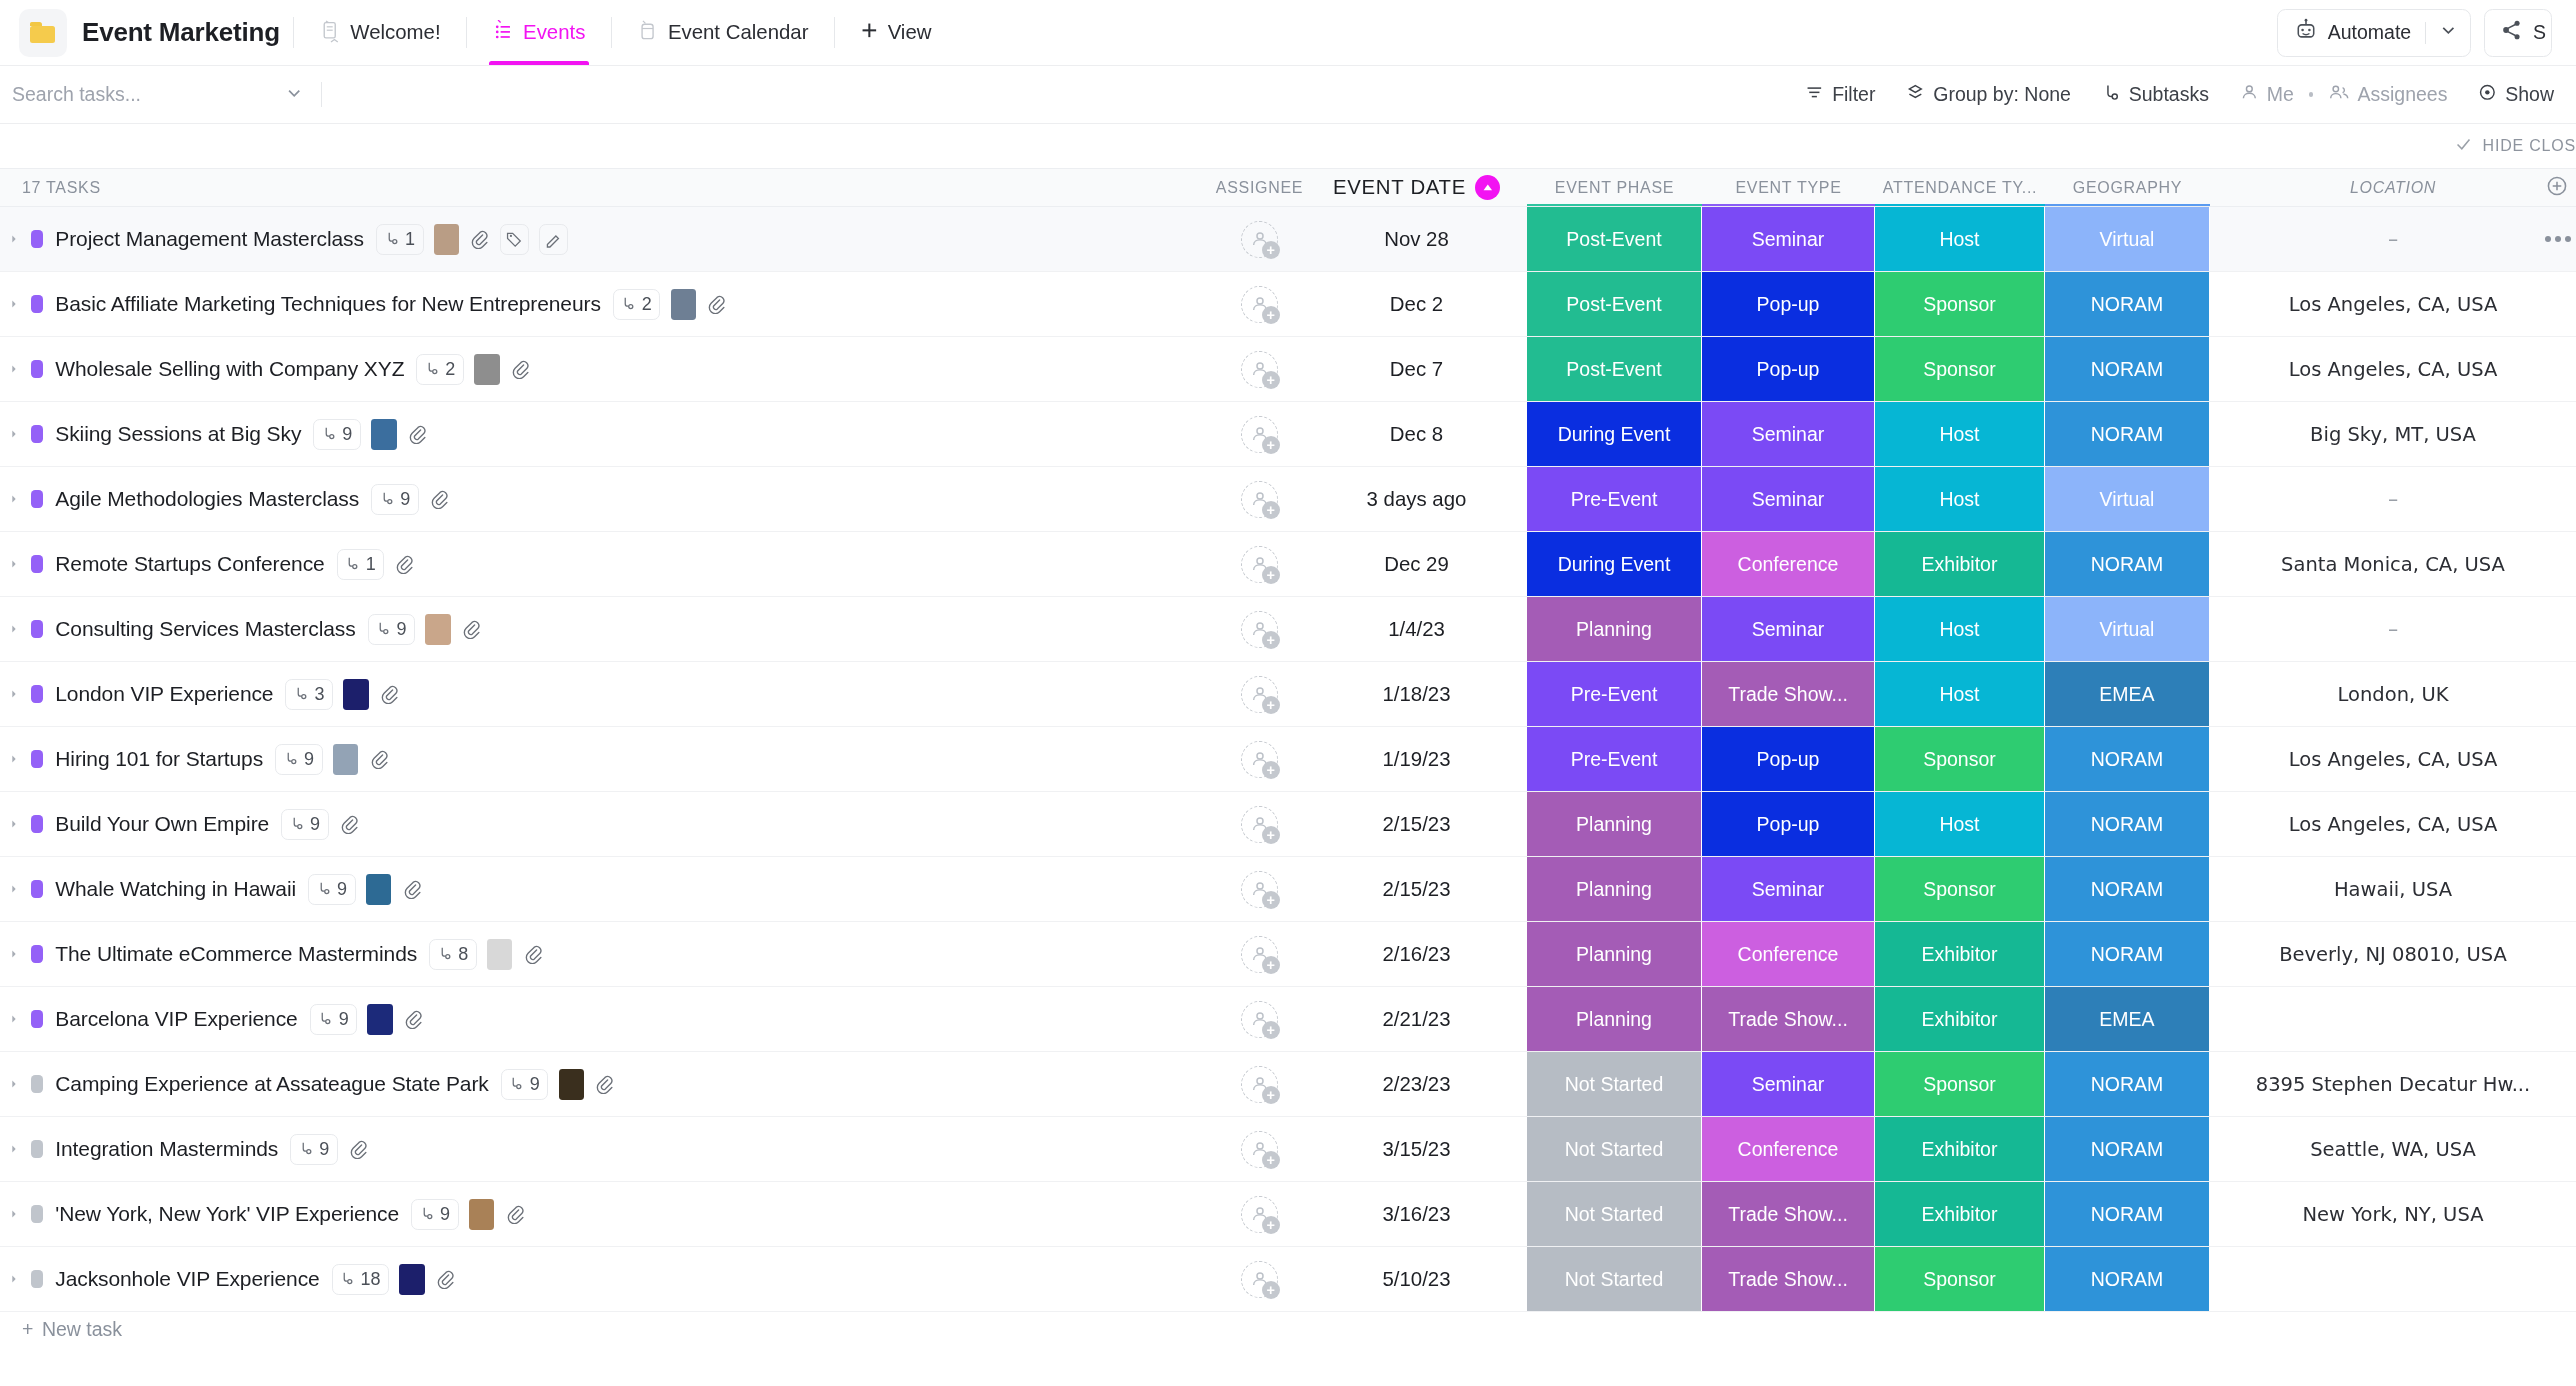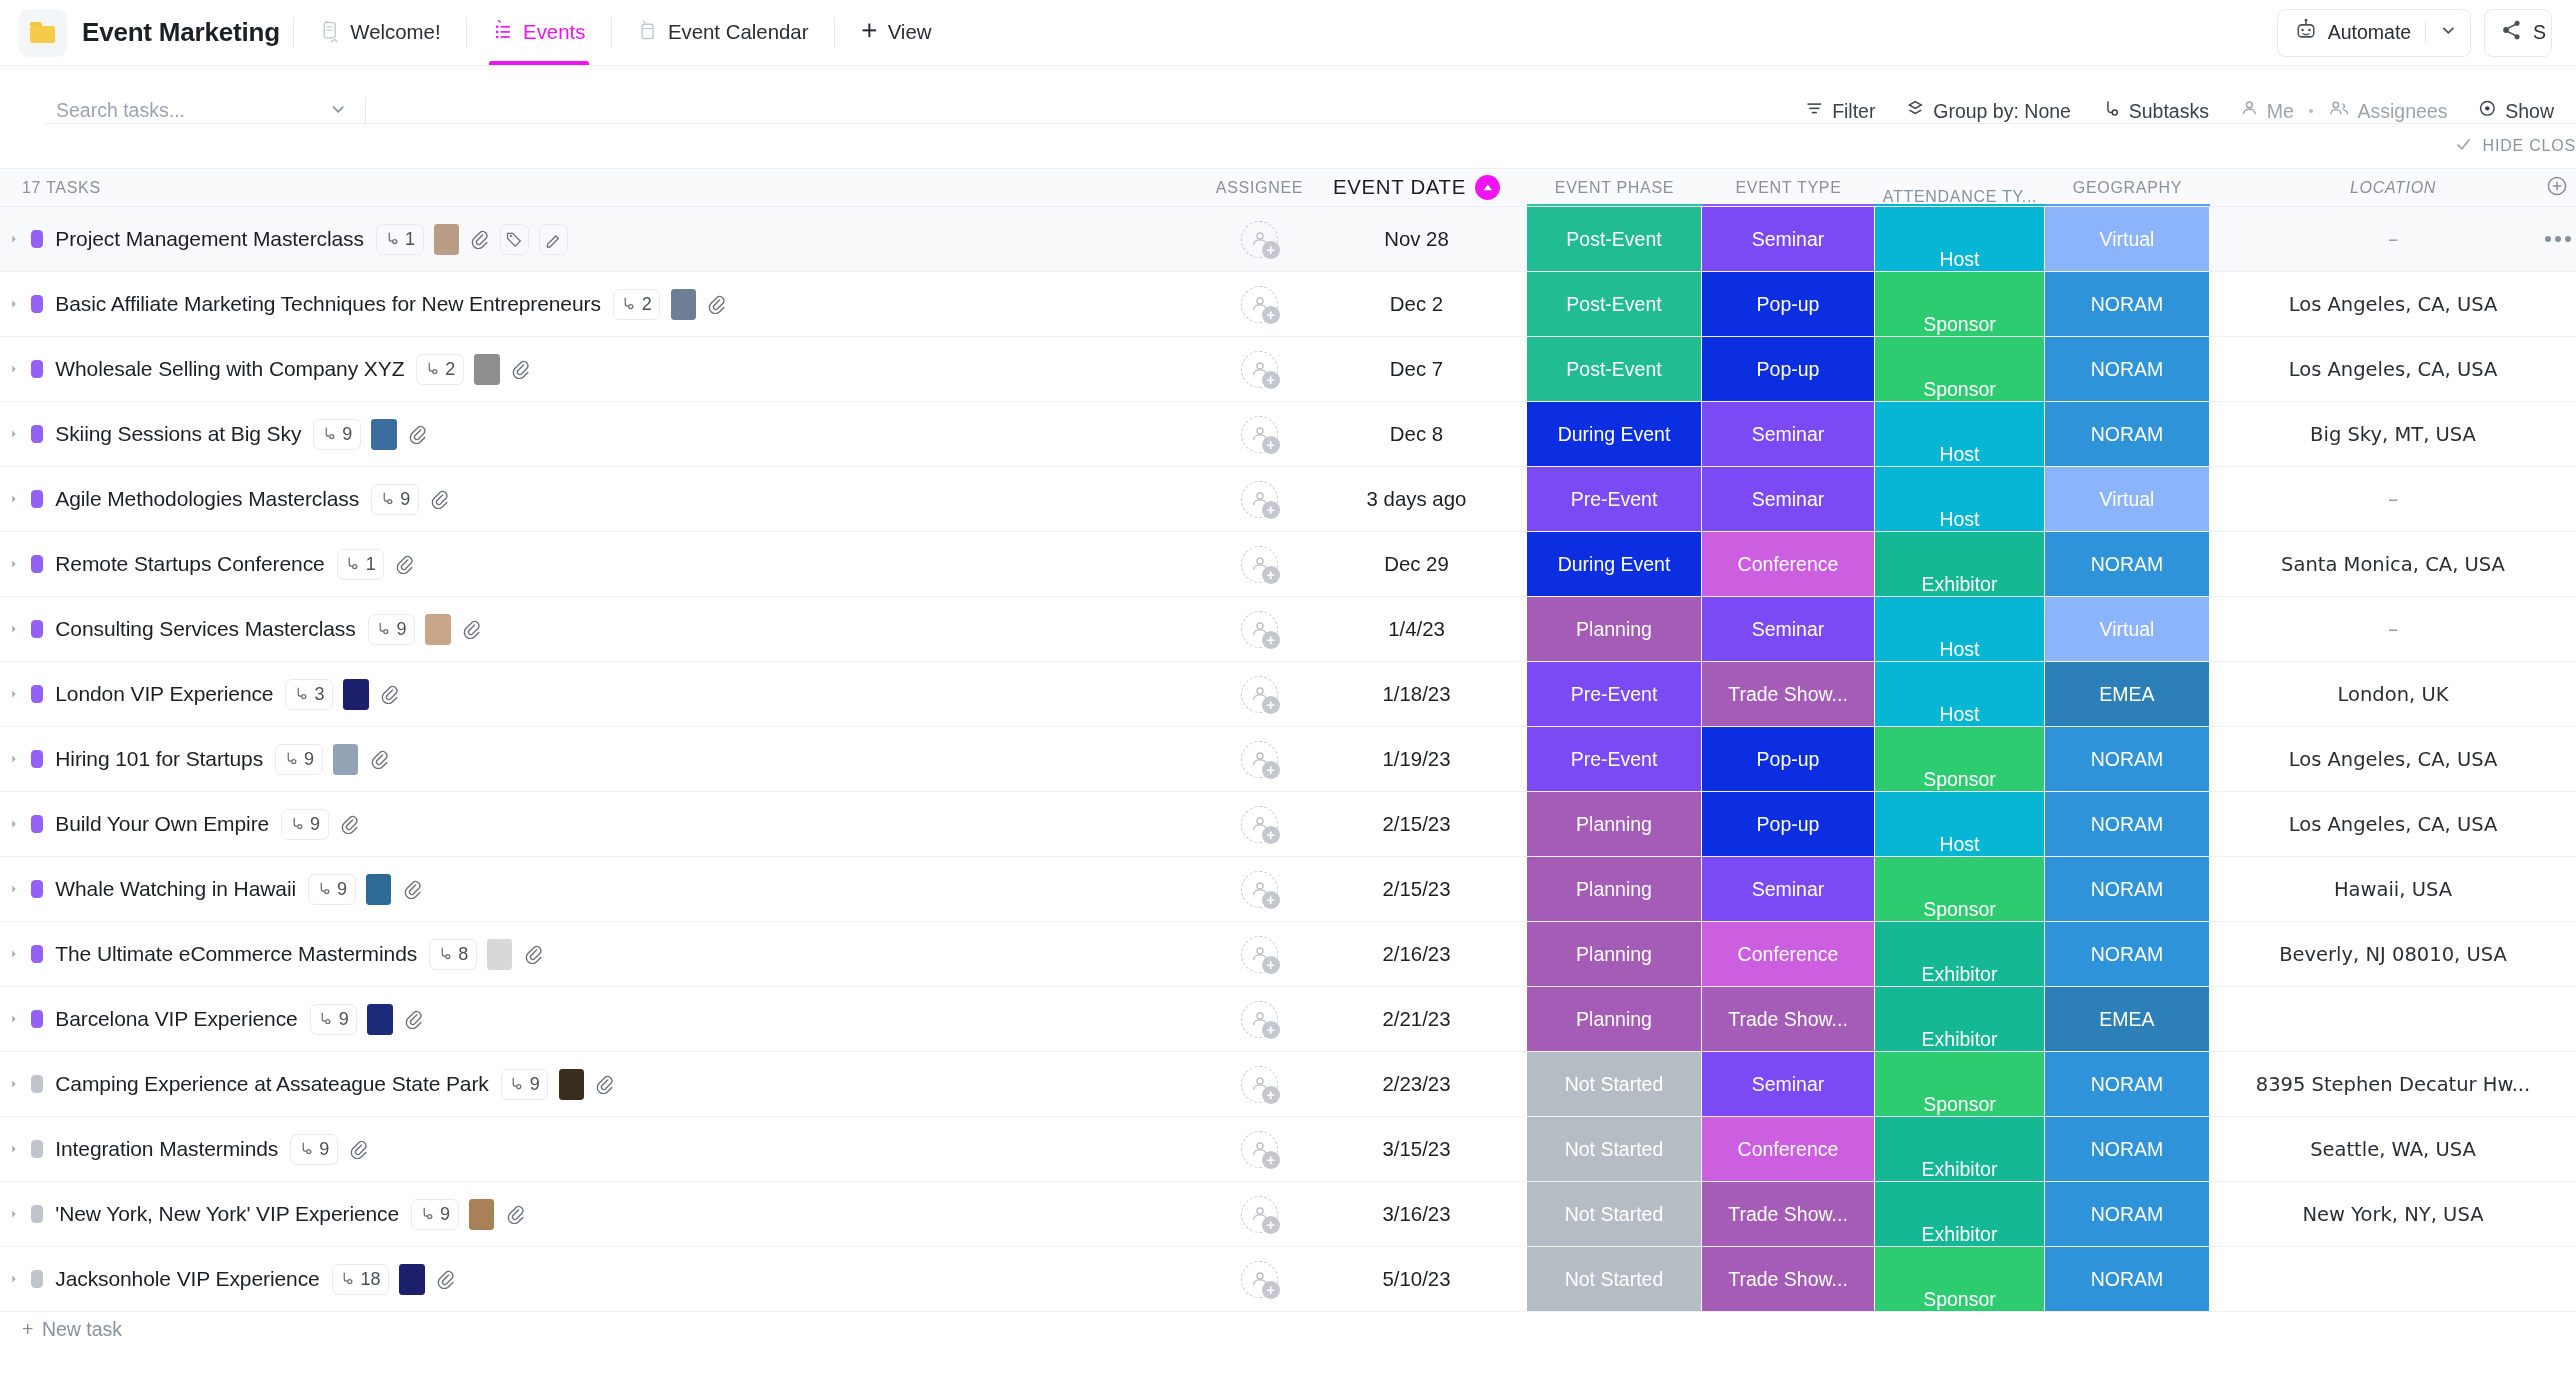--- a/index.html
+++ b/index.html
@@ -78,25 +78,24 @@
     height: 48px; padding: 0 12px 0 15.3px;
     border: 0.8px solid #e6e8eb; border-radius: 8.5px;
     font-size: 19.5px; color: #2c2e34; background: #fff;
     white-space: nowrap;
   }
   .pill-sep { width: 0.8px; height: 22px; background: #e3e5e8; margin: 0 3.4px; }
 
   
   .toolbar {
     height: 58px;
-    display: flex; align-items: flex-end;
+    display: flex; align-items: center;
     padding: 0 22px 0 12px;
     border-bottom: 0.8px solid #edeef0;
     background: #fff;
-    margin-left: 44px;
   }
   .search-wrap {
     display: flex; align-items: center;
     width: 316px; padding-left: 0;
   }
   .search-input {
     border: none; outline: none; background: transparent;
     font-size: 19.5px; color: #2c2e34;
     font-family: "Liberation Sans", sans-serif;
     width: 272px;
@@ -235,21 +234,21 @@
 
   
   .c-tag {
     display: flex; align-items: center; justify-content: center;
     color: #ffffff; font-size: 19.5px;
     border-right: 1.7px solid #fff;
     overflow: hidden; white-space: nowrap;
   }
   .w-phase { width: 175px; flex: 0 0 175px; }
   .w-type  { width: 173px; flex: 0 0 173px; }
-  .w-att   { width: 170px; flex: 0 0 170px; align-items: flex-end; }
+  .w-att   { width: 170px; flex: 0 0 170px; }
   .w-geo   { width: 165px; flex: 0 0 165px; }
 
   
   .c-loc {
     flex: 1 1 auto;
     display: flex; align-items: center; justify-content: center;
     font-size: 19.5px; color: #2c2e34;
     font-family: "DejaVu Sans", sans-serif;
     white-space: nowrap; overflow: hidden;
     padding: 0 17px;

